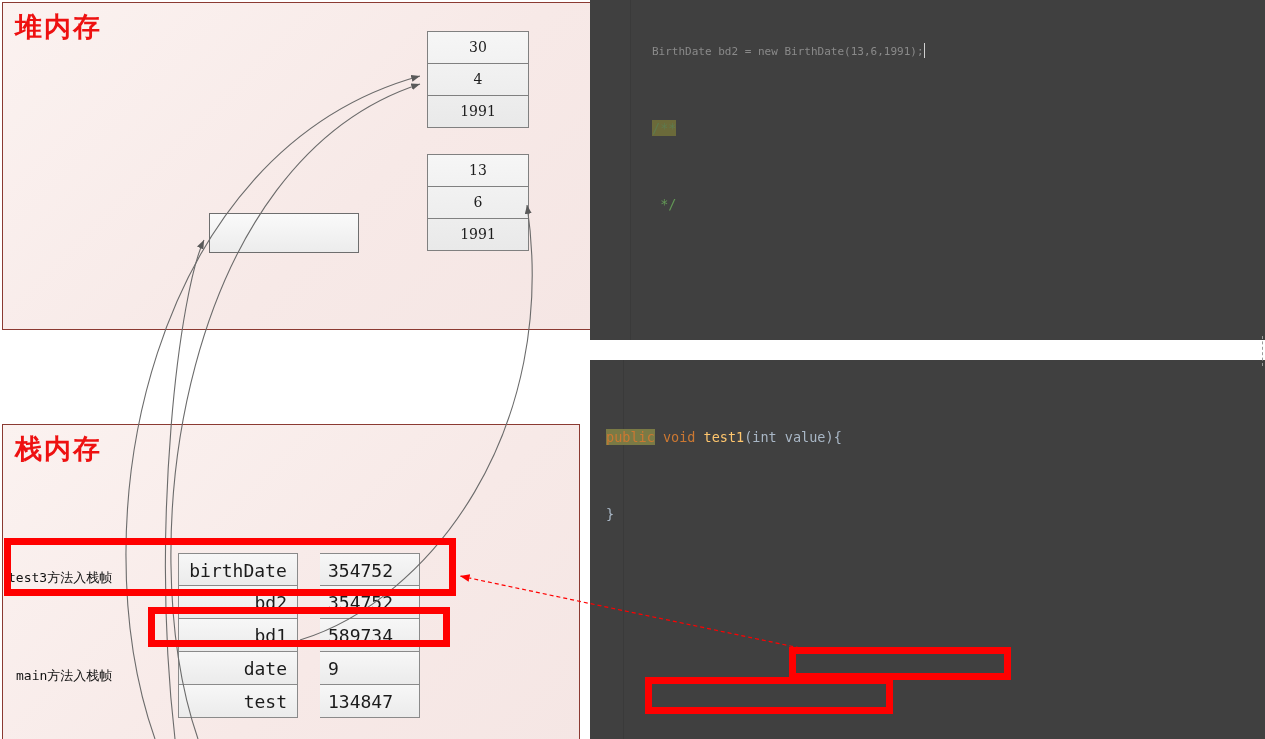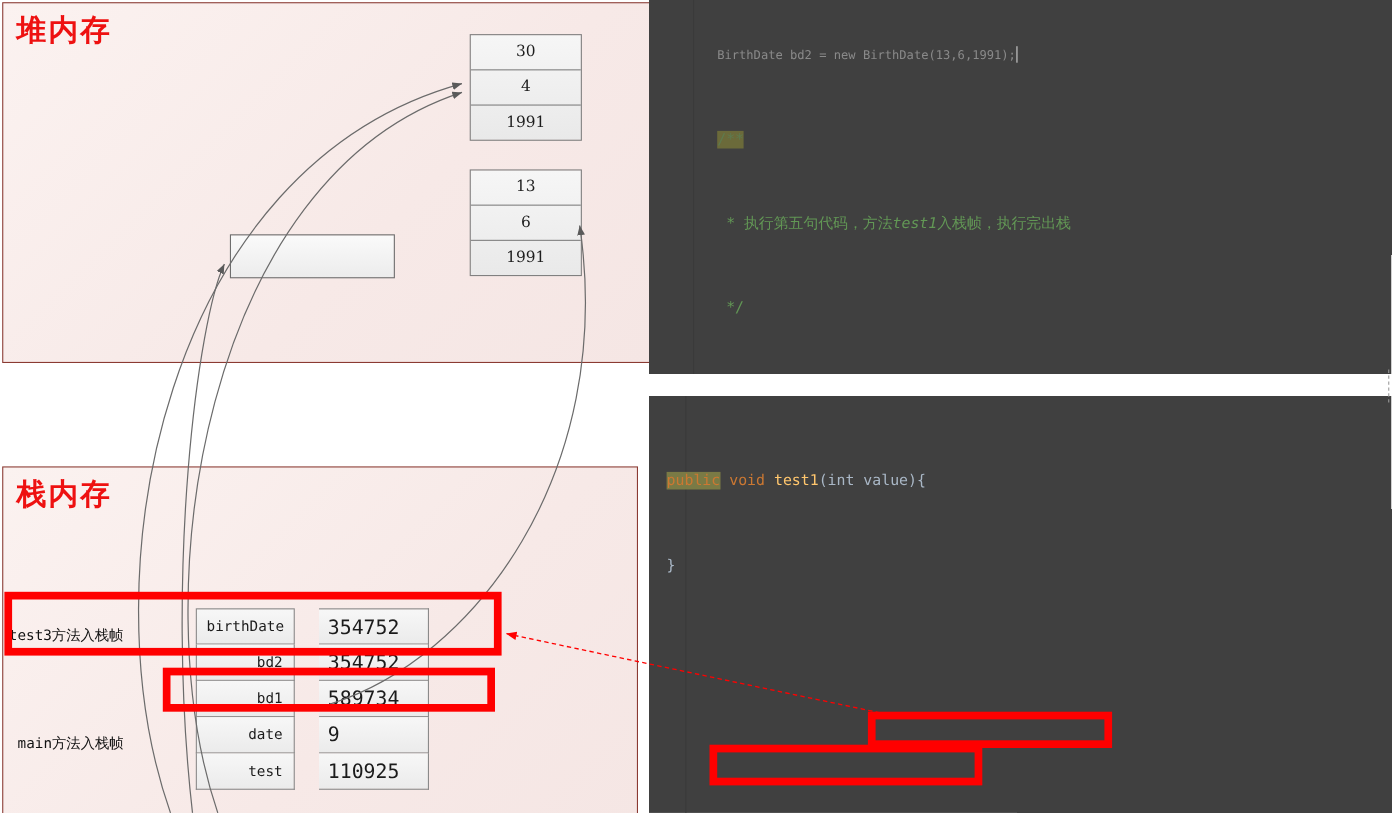--- a/index.html
+++ b/index.html
@@ -26,26 +26,26 @@
   .obj-cell:last-child{border-bottom:none;}
   #obj-bd1{left:424px;top:28px;}
   #obj-bd2{left:424px;top:151px;}
   #obj-empty{position:absolute;left:206px;top:210px;width:148px;height:38px;
              border:1px solid #6e6e6e;
              background:linear-gradient(180deg,#fafafa 0%,#ececec 100%);}
 
   
   #stack-table{position:absolute;left:178px;top:553px;}
   .st-row{display:flex;}
-  .st-name{width:90px;height:33px;line-height:33px;box-sizing:border-box;
+  .st-name{width:120px;height:33px;line-height:33px;box-sizing:border-box;
            border:1px solid #8a8a8a;border-top:none;padding-right:10px;
            text-align:right;
            background:linear-gradient(180deg,#f7f7f7 0%,#ebebeb 100%);
            font-family:"DejaVu Sans Mono","Liberation Mono",monospace;
-           font-size:13px;color:#1b1b1b;}
+           font-size:18px;color:#1b1b1b;}
   .st-row:first-child .st-name,.st-row:first-child .st-val{border-top:1px solid #8a8a8a;}
   .st-val{width:100px;height:33px;line-height:33px;box-sizing:border-box;
           border:1px solid #8a8a8a;border-top:none;border-left:none;padding-left:8px;
           margin-left:22px;text-align:left;
           background:linear-gradient(180deg,#f7f7f7 0%,#ebebeb 100%);
           font-family:"DejaVu Sans Mono","Liberation Mono",monospace;
           font-size:18px;color:#1b1b1b;}
   .st-row:first-child .st-name{text-align:center;padding-right:0;}
 
   .frame-label{position:absolute;
@@ -129,33 +129,32 @@
     <div class="st-row">
       <div class="st-name">bd1</div>
       <div class="st-val">589734</div>
     </div>
     <div class="st-row">
       <div class="st-name">date</div>
       <div class="st-val">9</div>
     </div>
     <div class="st-row">
       <div class="st-name">test</div>
-      <div class="st-val">110925</div>
+      <div class="st-val">134847</div>
     </div>
   </div>
 
   <div class="frame-label" id="label-test3">test3方法入栈帧</div>
   <div class="frame-label" id="label-main">main方法入栈帧</div>
 
   <div class="code-panel" id="code-top">
     <div class="gutter-line" style="left:40px"></div>
     <div class="code-body" style="left:62px;top:-13px;">
       <span class="ln"><span class="dim" style="font-size:11px">BirthDate bd2 = new BirthDate(13,6,1991);</span><span class="caret"></span></span>
       <span class="ln cmt"><span class="cmt-mark">/**</span></span>
-      <span class="ln cmt"><span> * 执行第五句代码，方法</span><i>test1</i><span>入栈帧，执行完出栈</span></span>
       <span class="ln cmt"><span> */</span></span>
       
       
       
       
       
       
       
       
       

